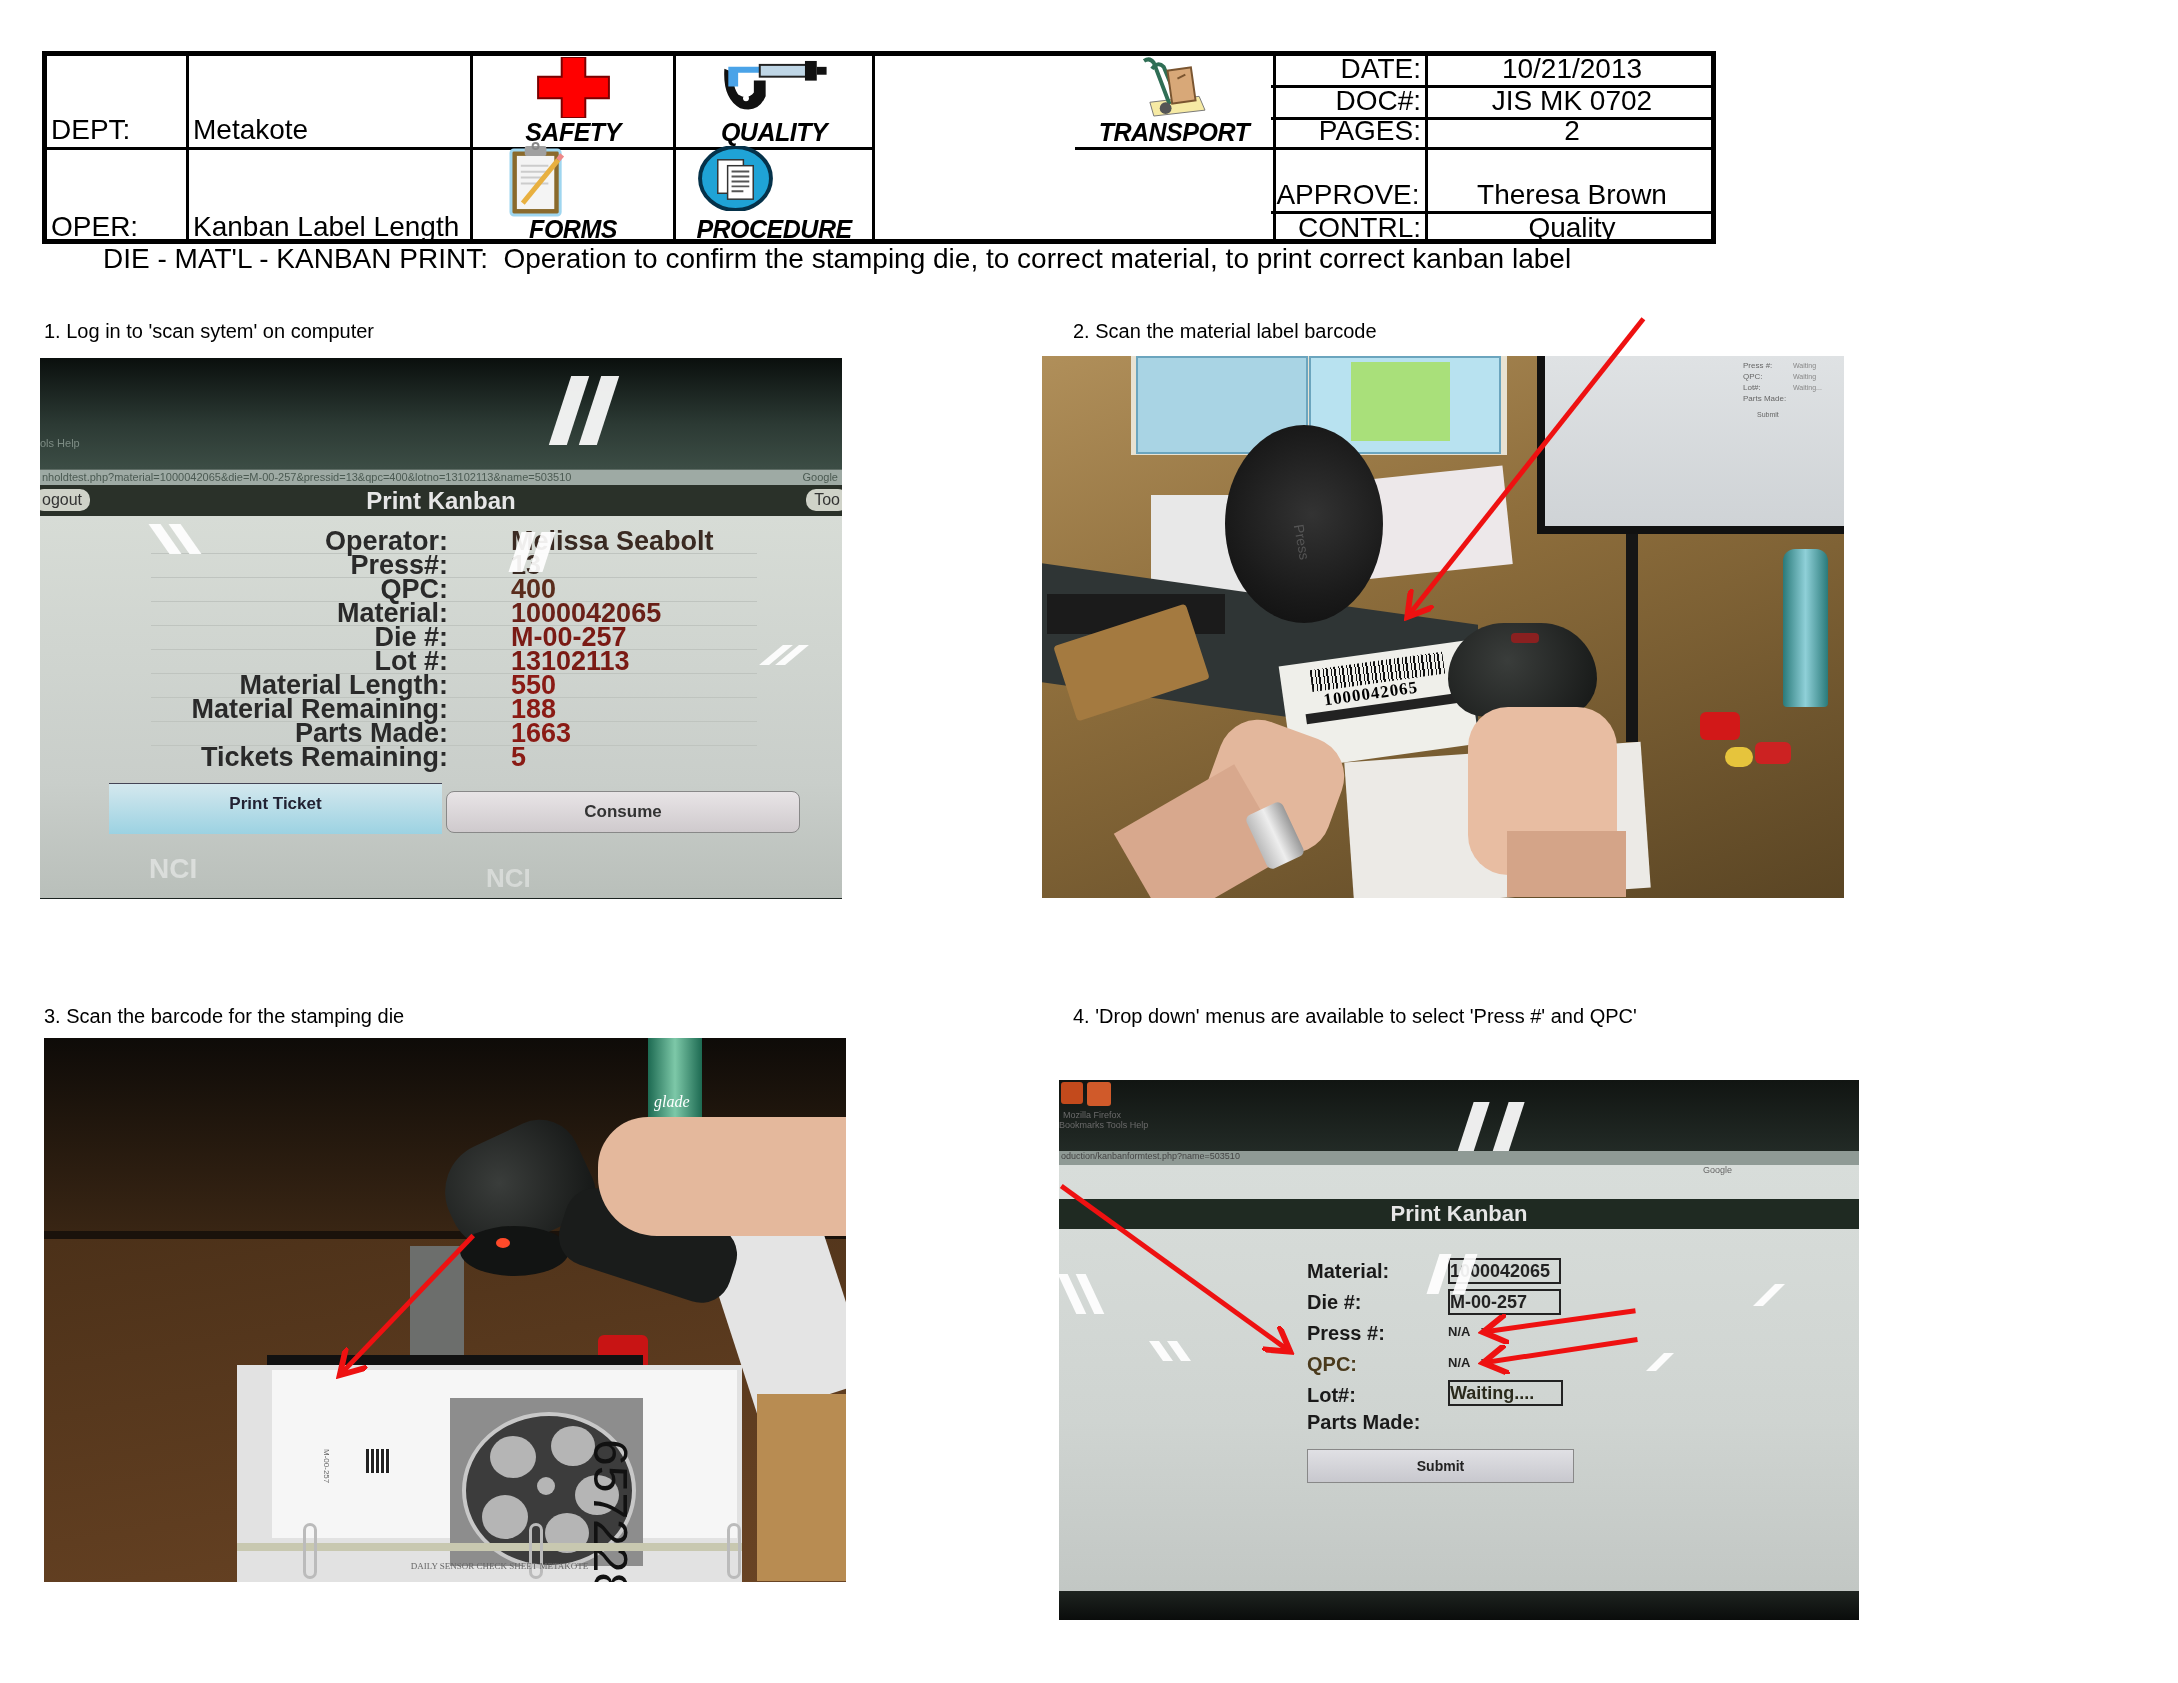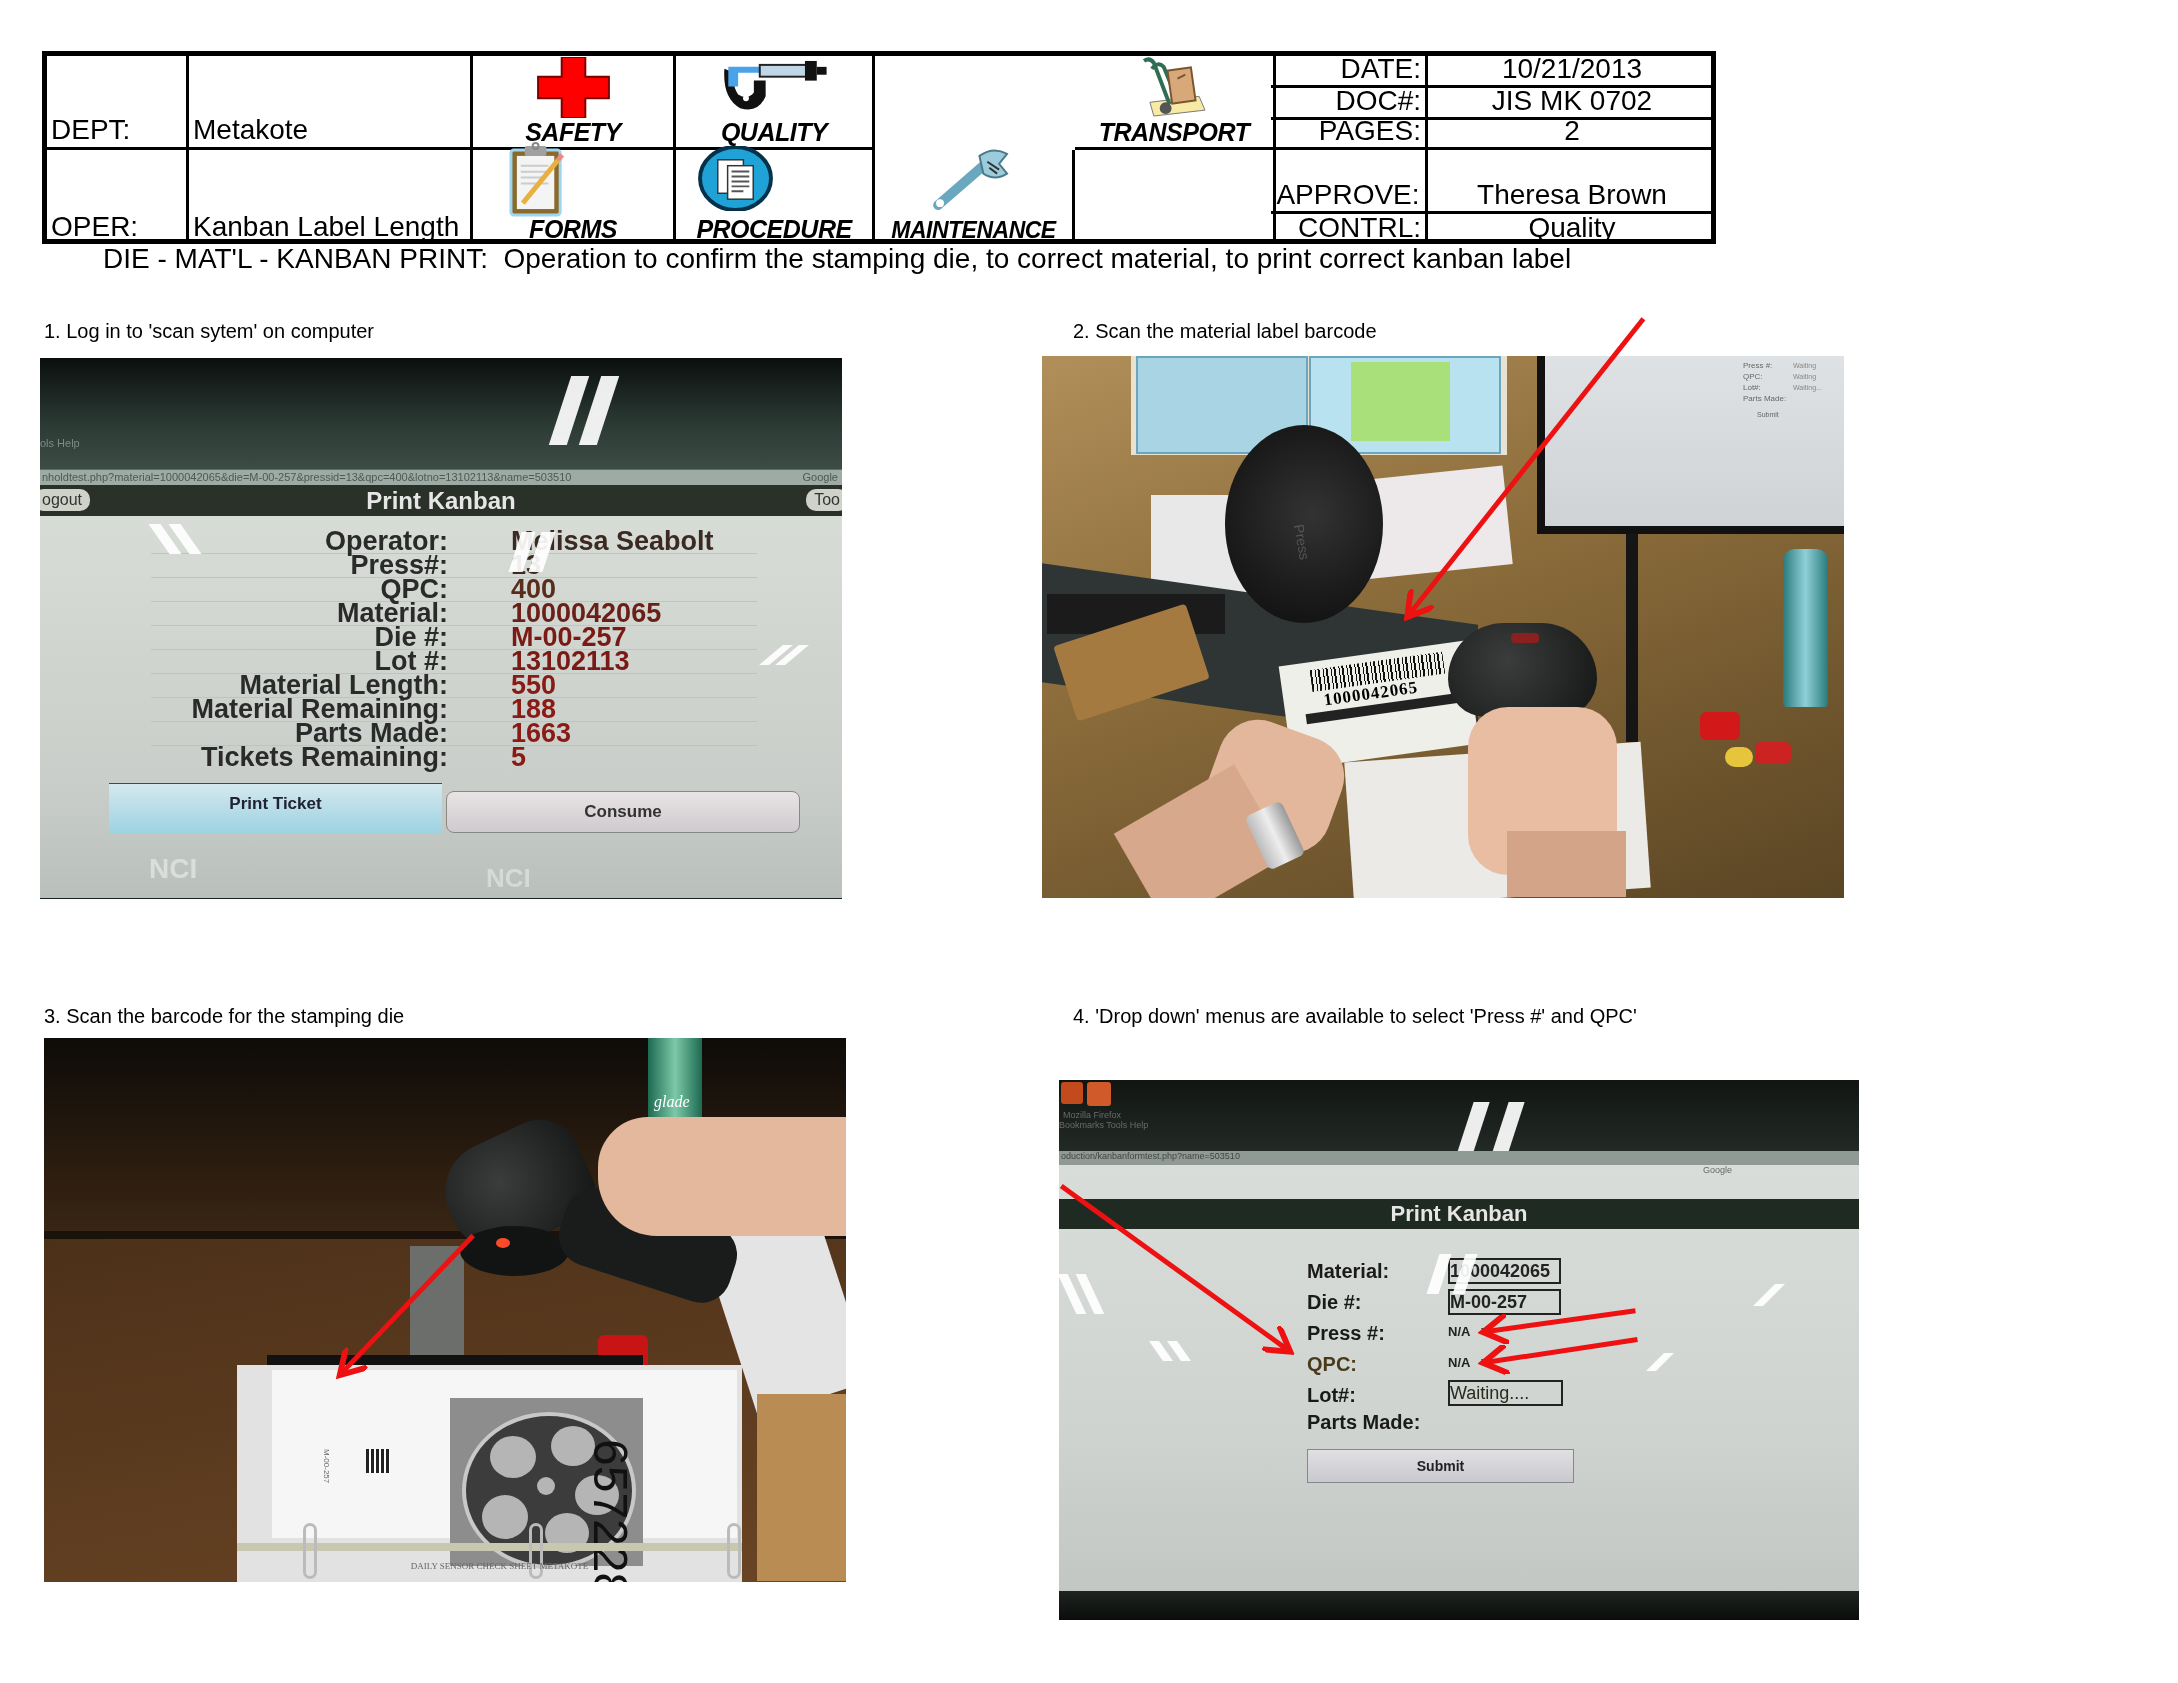--- a/index.html
+++ b/index.html
@@ -80,29 +80,20 @@
   <div class="cell iconcell" style="left:629px;top:94px;width:199px;height:94px;border-bottom:none;">
     <svg width="75" height="65" viewBox="0 0 76 66" style="position:absolute;left:22px;top:-4px">
       <ellipse cx="38" cy="33" rx="36" ry="32" fill="#1fa3d6" stroke="#05324a" stroke-width="4"></ellipse>
       <rect x="20" y="14" width="26" height="34" fill="#fff" stroke="#333" stroke-width="1.5"></rect>
       <rect x="30" y="20" width="26" height="34" fill="#fff" stroke="#333" stroke-width="1.5"></rect>
       <path d="M34 26h18M34 31h18M34 36h18M34 41h18M34 46h12" stroke="#555" stroke-width="2"></path>
     </svg>
     <span class="iconlabel">PROCEDURE</span>
   </div>
 
-  <div class="cell iconcell" style="left:828px;top:94px;width:200px;height:94px;border-bottom:none;">
-    <svg width="89" height="65" viewBox="0 0 90 66" style="position:absolute;left:55px;top:-2px">
-      <path d="M8 58 L54 18" stroke="#6aa8c0" stroke-width="10" stroke-linecap="round"></path>
-      <circle cx="10" cy="56" r="4" fill="#fff"></circle>
-      <path d="M50 8 Q64 -2 78 6 L70 16 L78 26 Q66 34 54 26 Z" fill="#9ccbdc" stroke="#4a7a8a" stroke-width="2"></path>
-      <path d="M58 14 L70 22 M60 20 L68 26" stroke="#333" stroke-width="2"></path>
-    </svg>
-    <span class="iconlabel" style="font-size:23px">MAINTENANCE</span>
-  </div>
 
   <div class="cell" style="left:1028px;top:94px;width:201px;height:94px;border-bottom:none;"></div>
 
   <div class="cell rt txt" style="left:1224px;top:0;width:157px;height:32px;">DATE:</div>
   <div class="cell rv txt" style="left:1381px;top:0;width:288px;height:32px;border-right:none;">10/21/2013</div>
   <div class="cell rt txt" style="left:1224px;top:32px;width:157px;height:32px;">DOC#:</div>
   <div class="cell rv txt" style="left:1381px;top:32px;width:288px;height:32px;border-right:none;">JIS MK 0702</div>
   <div class="cell rt txt" style="left:1224px;top:63px;width:157px;height:31px;">PAGES:</div>
   <div class="cell rv txt" style="left:1381px;top:63px;width:288px;height:31px;border-right:none;">2</div>
   <div class="cell rv txt" style="left:1224px;top:94px;width:157px;height:64px;">APPROVE:</div>
@@ -339,21 +330,21 @@
         <span style="position:absolute;left:141px;top:2px;font-weight:bold;font-size:13px;color:#222;">N/A</span>
         <span style="position:absolute;left:174px;top:2px;font-size:10px;color:#444;">▾</span>
       </div>
       <div style="position:relative;height:33px;">
         <span style="position:absolute;left:0;top:-2px;font-weight:bold;font-size:20px;color:#4a3a1c;">QPC:</span>
         <span style="position:absolute;left:141px;top:0;font-weight:bold;font-size:13px;color:#222;">N/A</span>
         <span style="position:absolute;left:174px;top:0;font-size:10px;color:#444;">▾</span>
       </div>
       <div style="position:relative;height:33px;">
         <span style="position:absolute;left:0;top:-4px;font-weight:bold;font-size:20px;color:#1a1a1a;">Lot#:</span>
-        <span style="position:absolute;left:141px;top:-8px;width:111px;height:22px;border:2px solid #222;font-weight:normal;font-size:18px;line-height:22px;color:#2a2a1c;">Waiting....</span>
+        <span style="position:absolute;left:141px;top:-8px;width:111px;height:22px;border:2px solid #222;font-weight:bold;font-size:18px;line-height:22px;color:#2a2a1c;">Waiting....</span>
       </div>
       <div style="position:relative;height:26px;">
         <span style="position:absolute;left:0;top:-10px;font-weight:bold;font-size:20px;color:#1a1a1a;">Parts Made:</span>
       </div>
       <div style="position:absolute;left:0;top:193px;width:265px;height:32px;background:linear-gradient(#e0e0e4,#c8c8ce);border:1px solid #888;font-weight:bold;font-size:14px;color:#222;text-align:center;line-height:32px;">Submit</div>
     </div>
 
     <div class="glare" style="left:8px;top:109px;width:10px;height:40px;transform:skewX(25deg);"></div>
     <div class="glare" style="left:26px;top:109px;width:10px;height:40px;transform:skewX(25deg);"></div>
     <div class="glare" style="left:97px;top:176px;width:10px;height:20px;transform:skewX(35deg);"></div>

